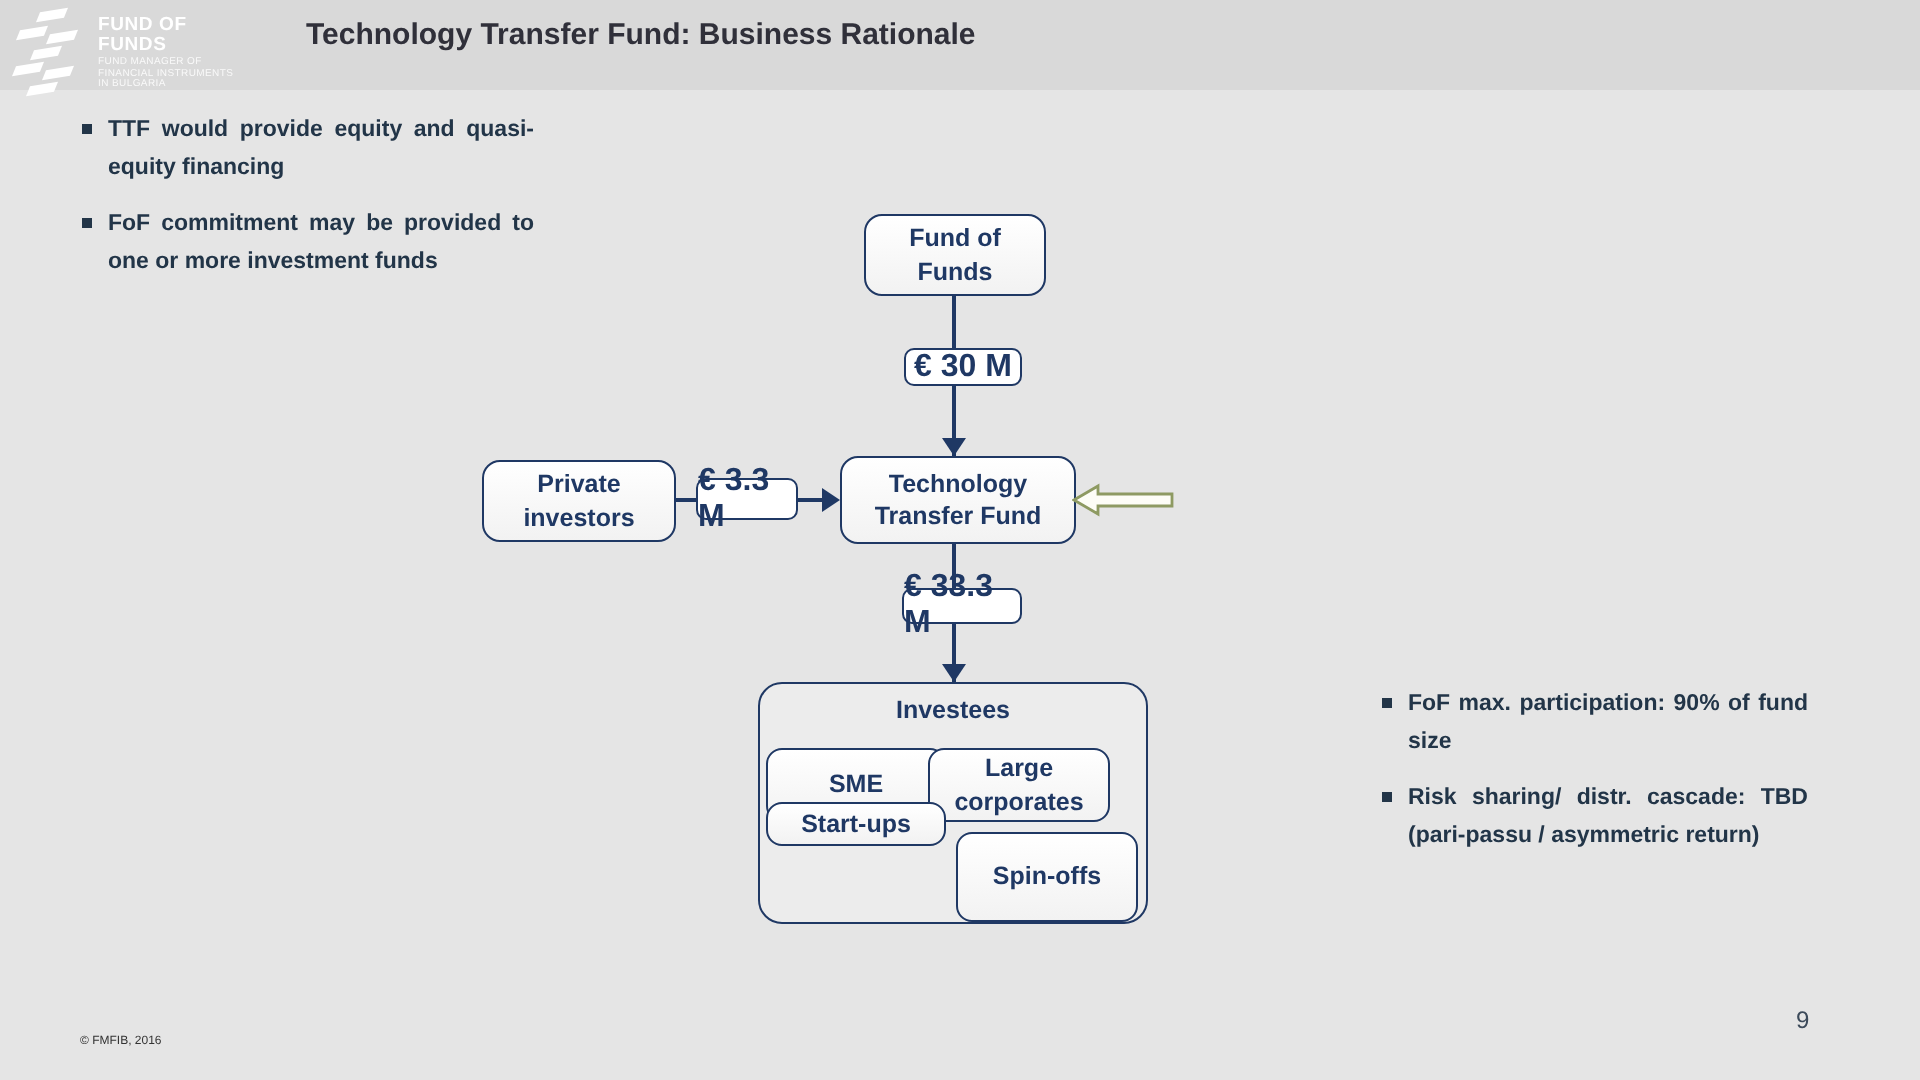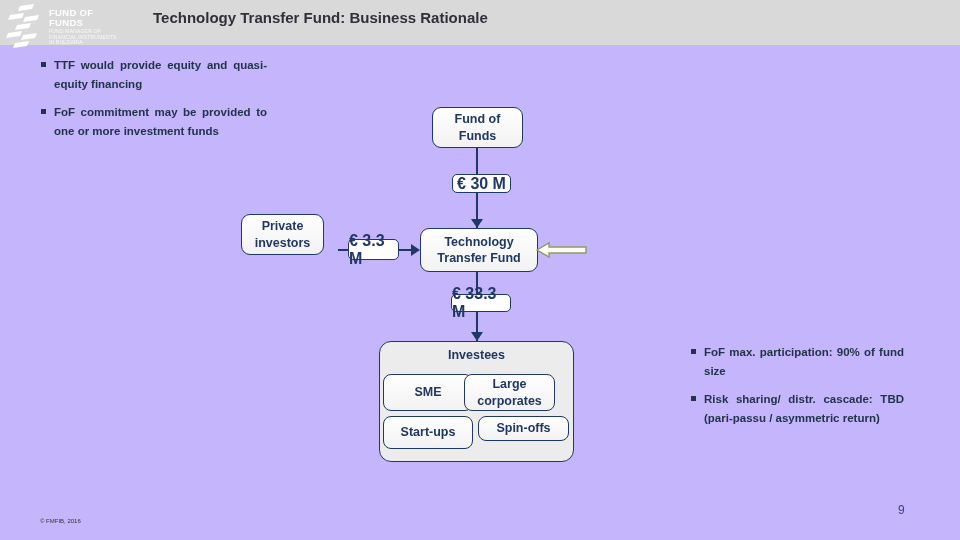--- a/index.html
+++ b/index.html
@@ -1,17 +1,17 @@
 <!DOCTYPE html>
 <html><head>
 <meta charset="utf-8">
 <style>
   html,body{margin:0;padding:0;background:#fff;}
   body{width:960px;height:540px;position:relative;font-family:"Liberation Sans",sans-serif;overflow:hidden;}
-  .slide{position:absolute;inset:0;background:#c4b5fd;text-decoration:underline;}
+  .slide{position:absolute;inset:0;background:#e5e5e5;text-decoration:underline;}
 
   
   .header-bar{position:absolute;left:0;top:0;width:960px;height:45px;background:#d9d9d9;}
   .logo-mark{position:absolute;left:5px;top:1px;width:40px;height:46px;}
   .logo-bar{position:absolute;width:14px;height:5px;background:#fff;transform:skew(-22deg,-9deg);}
   .lb1{left:14px;top:4px;}  .lb2{left:4px;top:13px;} .lb3{left:19px;top:15px;}
   .lb4{left:11px;top:23px;} .lb5{left:2px;top:31px;} .lb6{left:17px;top:33px;}
   .lb7{left:9px;top:41px;}
   .logo-title{position:absolute;left:49px;top:8px;color:#fff;font-weight:bold;
     font-size:9.5px;line-height:10px;width:60px;letter-spacing:.3px;white-space:pre-line;}
@@ -38,40 +38,40 @@
   .conn{position:absolute;background:#1f3864;}
   .arrow-down{position:absolute;width:0;height:0;border-left:6px solid transparent;
     border-right:6px solid transparent;border-top:9px solid #1f3864;}
   .arrow-right{position:absolute;width:0;height:0;border-top:6px solid transparent;
     border-bottom:6px solid transparent;border-left:9px solid #1f3864;}
 
   .fof-box{left:432px;top:107px;width:91px;height:41px;padding:0 8px;}
   .vline1{left:476px;top:148px;width:2px;height:80px;}
   .badge-30{left:452px;top:174px;width:59px;height:19px;}
   .ad1{left:471px;top:219px;}
-  .pi-box{left:241px;top:214px;width:83px;height:41px;padding:0 10px;}
+  .pi-box{left:241px;top:230px;width:97px;height:41px;padding:0 10px;}
   .hline1{left:338px;top:249px;width:76px;height:2px;}
   .badge-33{left:348px;top:239px;width:51px;height:21px;}
   .ar1{left:411px;top:244px;}
   .ttf-box{left:420px;top:228px;width:118px;height:44px;padding:0 4px;}
   .fm-box{left:587px;top:230px;width:100px;height:41px;padding:0 14px;}
   .fm-arrow{position:absolute;left:536px;top:240px;width:51px;height:20px;}
   .vline2{left:476px;top:272px;width:2px;height:69px;}
   .badge-333{left:451px;top:294px;width:60px;height:18px;}
   .ad2{left:471px;top:332px;}
 
   .investees-panel{position:absolute;left:379px;top:341px;width:195px;height:121px;
     border:1.5px solid #1f3864;border-radius:12px;background:#ececec;box-sizing:border-box;}
   .investees-title{position:absolute;left:0;top:6px;width:100%;text-align:center;
     color:#1f3864;font-weight:bold;font-size:12.5px;}
   .inv-box{border-radius:8px;font-size:12.5px;}
   .inv-sme{left:383px;top:374px;width:90px;height:37px;}
   .inv-large{left:464px;top:374px;width:91px;height:37px;padding:0 18px;}
-  .inv-start{left:383px;top:416px;width:90px;height:33px;}
-  .inv-spin{left:478px;top:416px;width:91px;height:25px;}
+  .inv-start{left:383px;top:401px;width:90px;height:22px;}
+  .inv-spin{left:478px;top:416px;width:91px;height:45px;}
 
   
   .footer-copyright{position:absolute;left:40px;top:518px;font-size:6px;color:#333;}
   .page-number{position:absolute;left:898px;top:503px;font-size:12px;color:#3c4a5a;}
 </style>
 </head>
 <body>
 
 <div class="slide">
 

